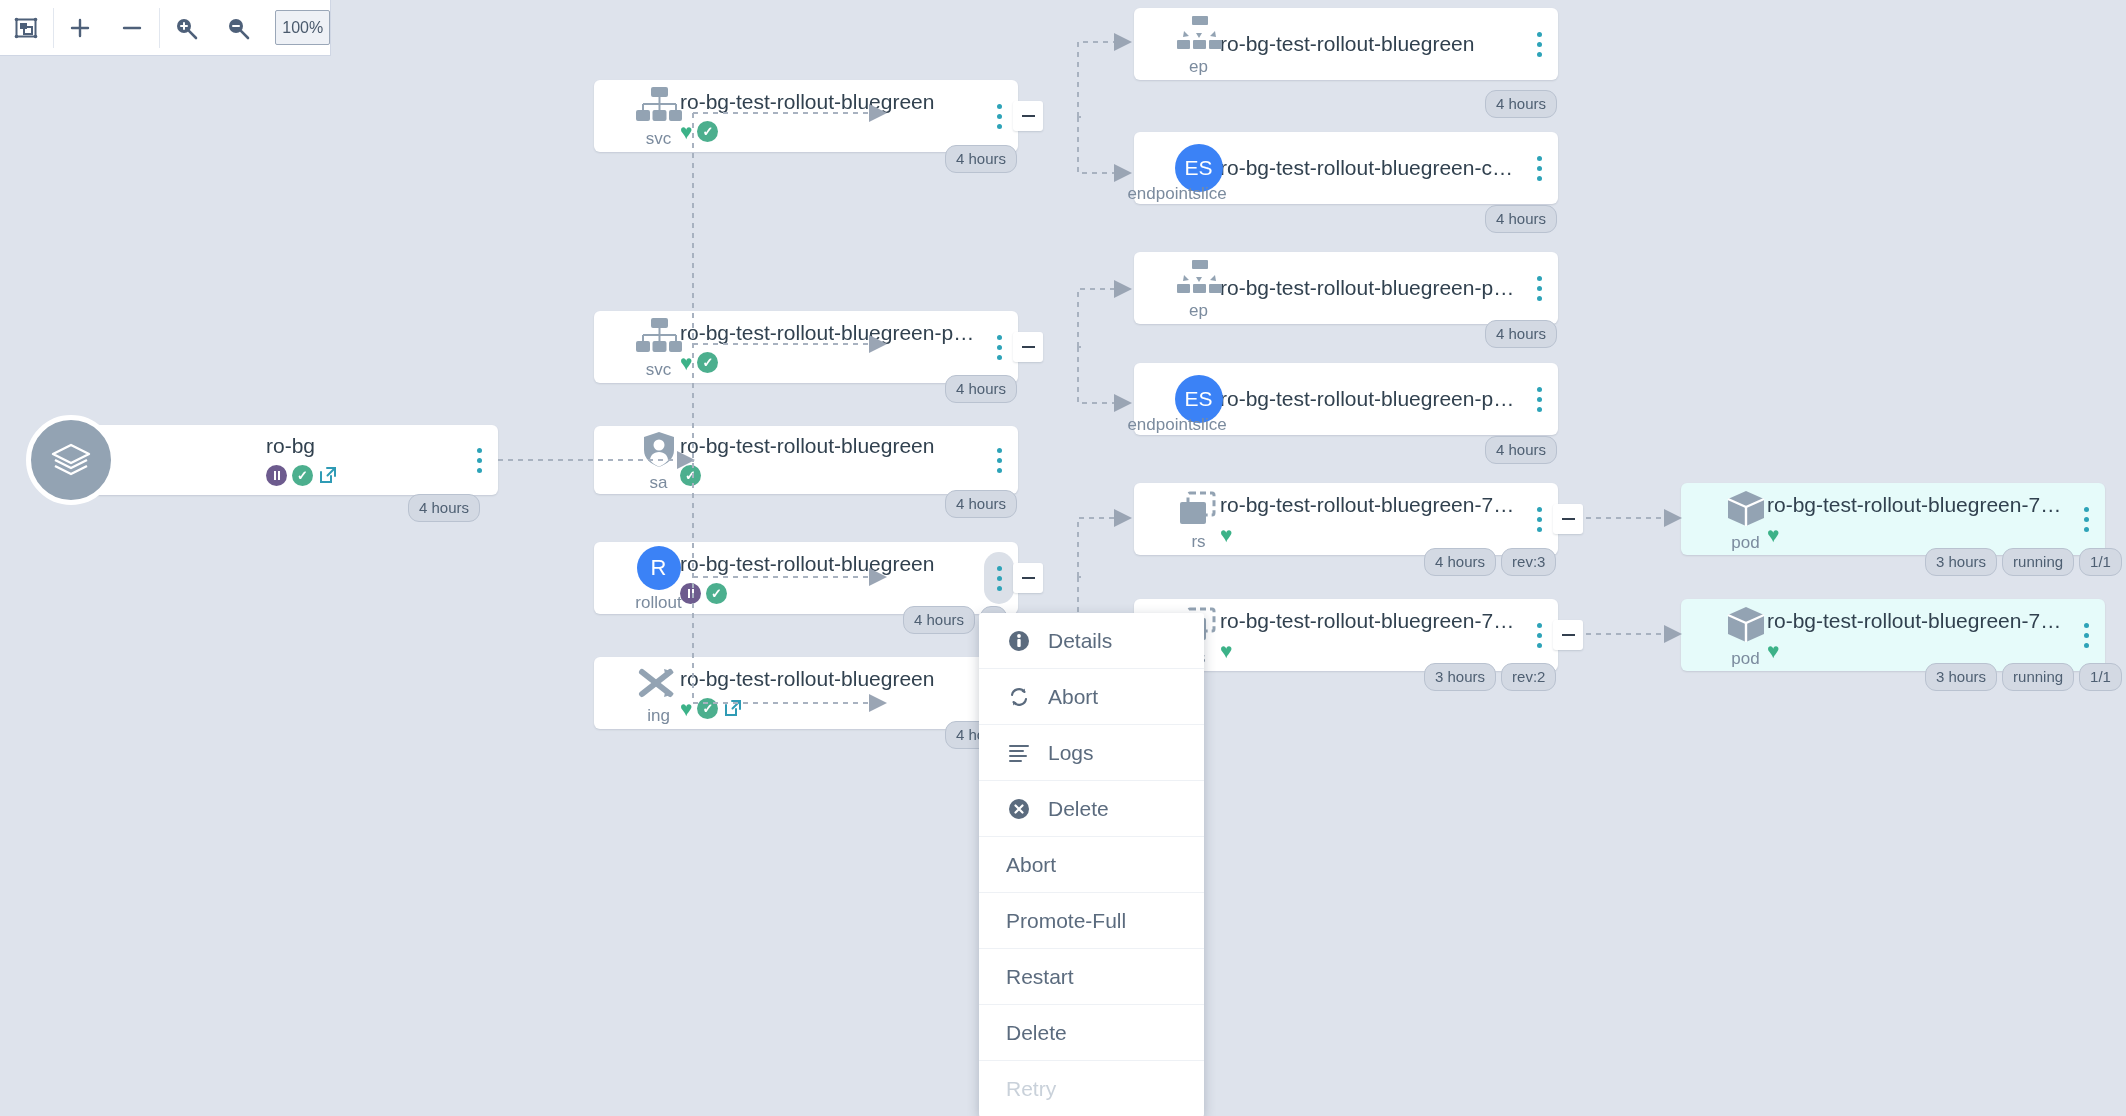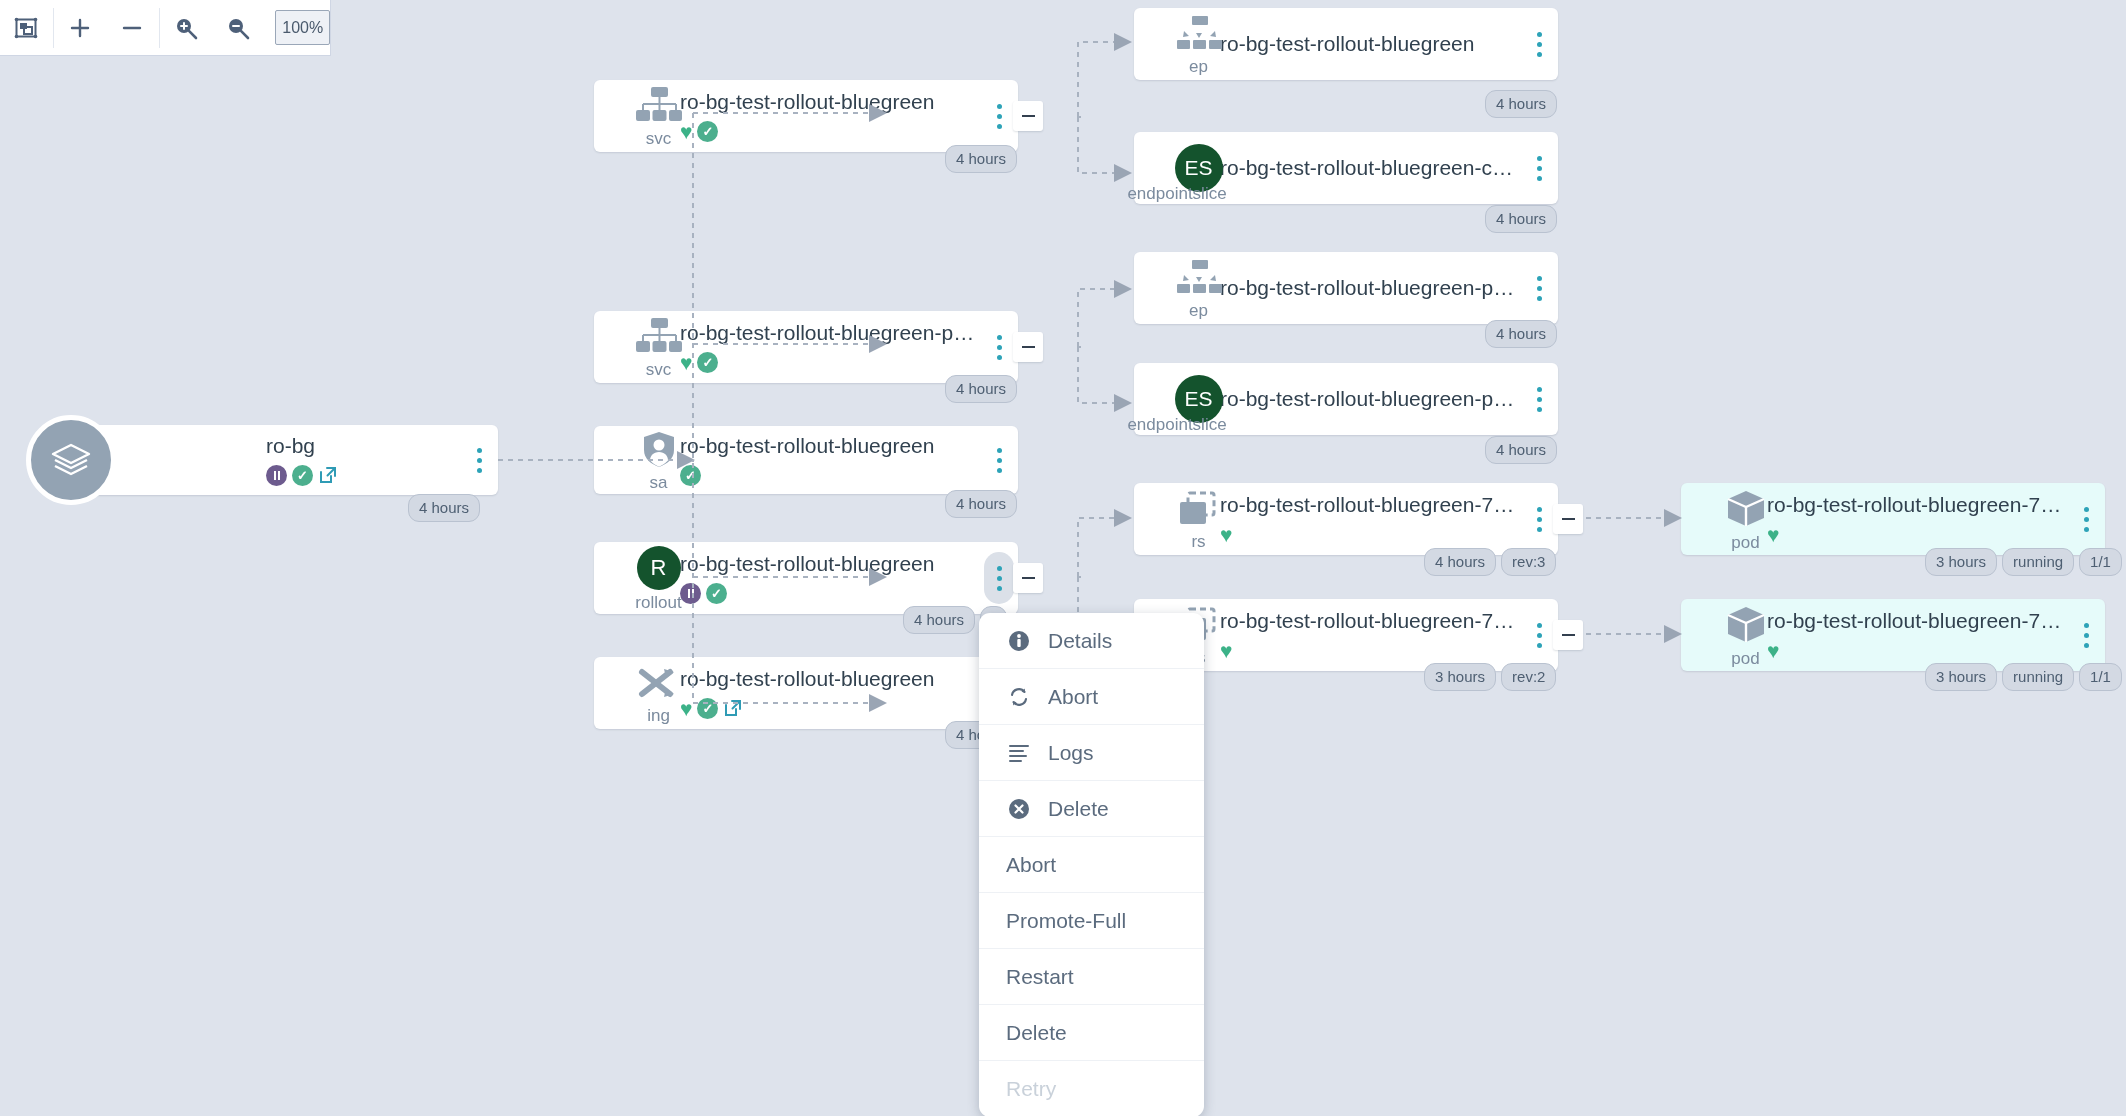--- a/index.html
+++ b/index.html
@@ -107,37 +107,37 @@
     width: 30px; height: 30px; background: #fff;
     border-radius: 3px; display: flex; align-items: center; justify-content: center;
     box-shadow: 0 1px 2px rgba(45,60,80,.16); cursor: pointer;
   }
   .collapse-btn i { width: 13px; height: 2px; background: #33404f; display: block; }
 
   
   .ctx-menu {
     position: absolute; left: 979px; top: 613px;
     width: 225px; background: #fff;
-    border-radius: 11px; box-shadow: 0 3px 12px rgba(40,55,75,.26);
+    border-radius: 3px; box-shadow: 0 3px 12px rgba(40,55,75,.26);
     z-index: 80; overflow: hidden;
   }
   .ctx-item {
     height: 56px; display: flex; align-items: center;
     padding-left: 27px; gap: 17px;
     font-size: 21px; color: #5b6b7e; cursor: pointer;
     border-bottom: 1px solid #eef1f5;
   }
   .ctx-item:last-child { border-bottom: none; }
   .ctx-item.disabled { color: #c9d1da; cursor: default; }
   .ctx-icon { width: 25px; display: flex; align-items: center; justify-content: center; color: #5b6b7e; }
   .ctx-item.noicon { }
 
   
   .avatar {
-    border-radius: 50%; background: #14532d;
+    border-radius: 50%; background: #3b82f6;
     display: flex; align-items: center; justify-content: center;
     color: #fff;
   }
 </style>
 </head>
 <body>
 
 <div id="canvas">
 
   <svg class="edges" width="2126" height="1116">

